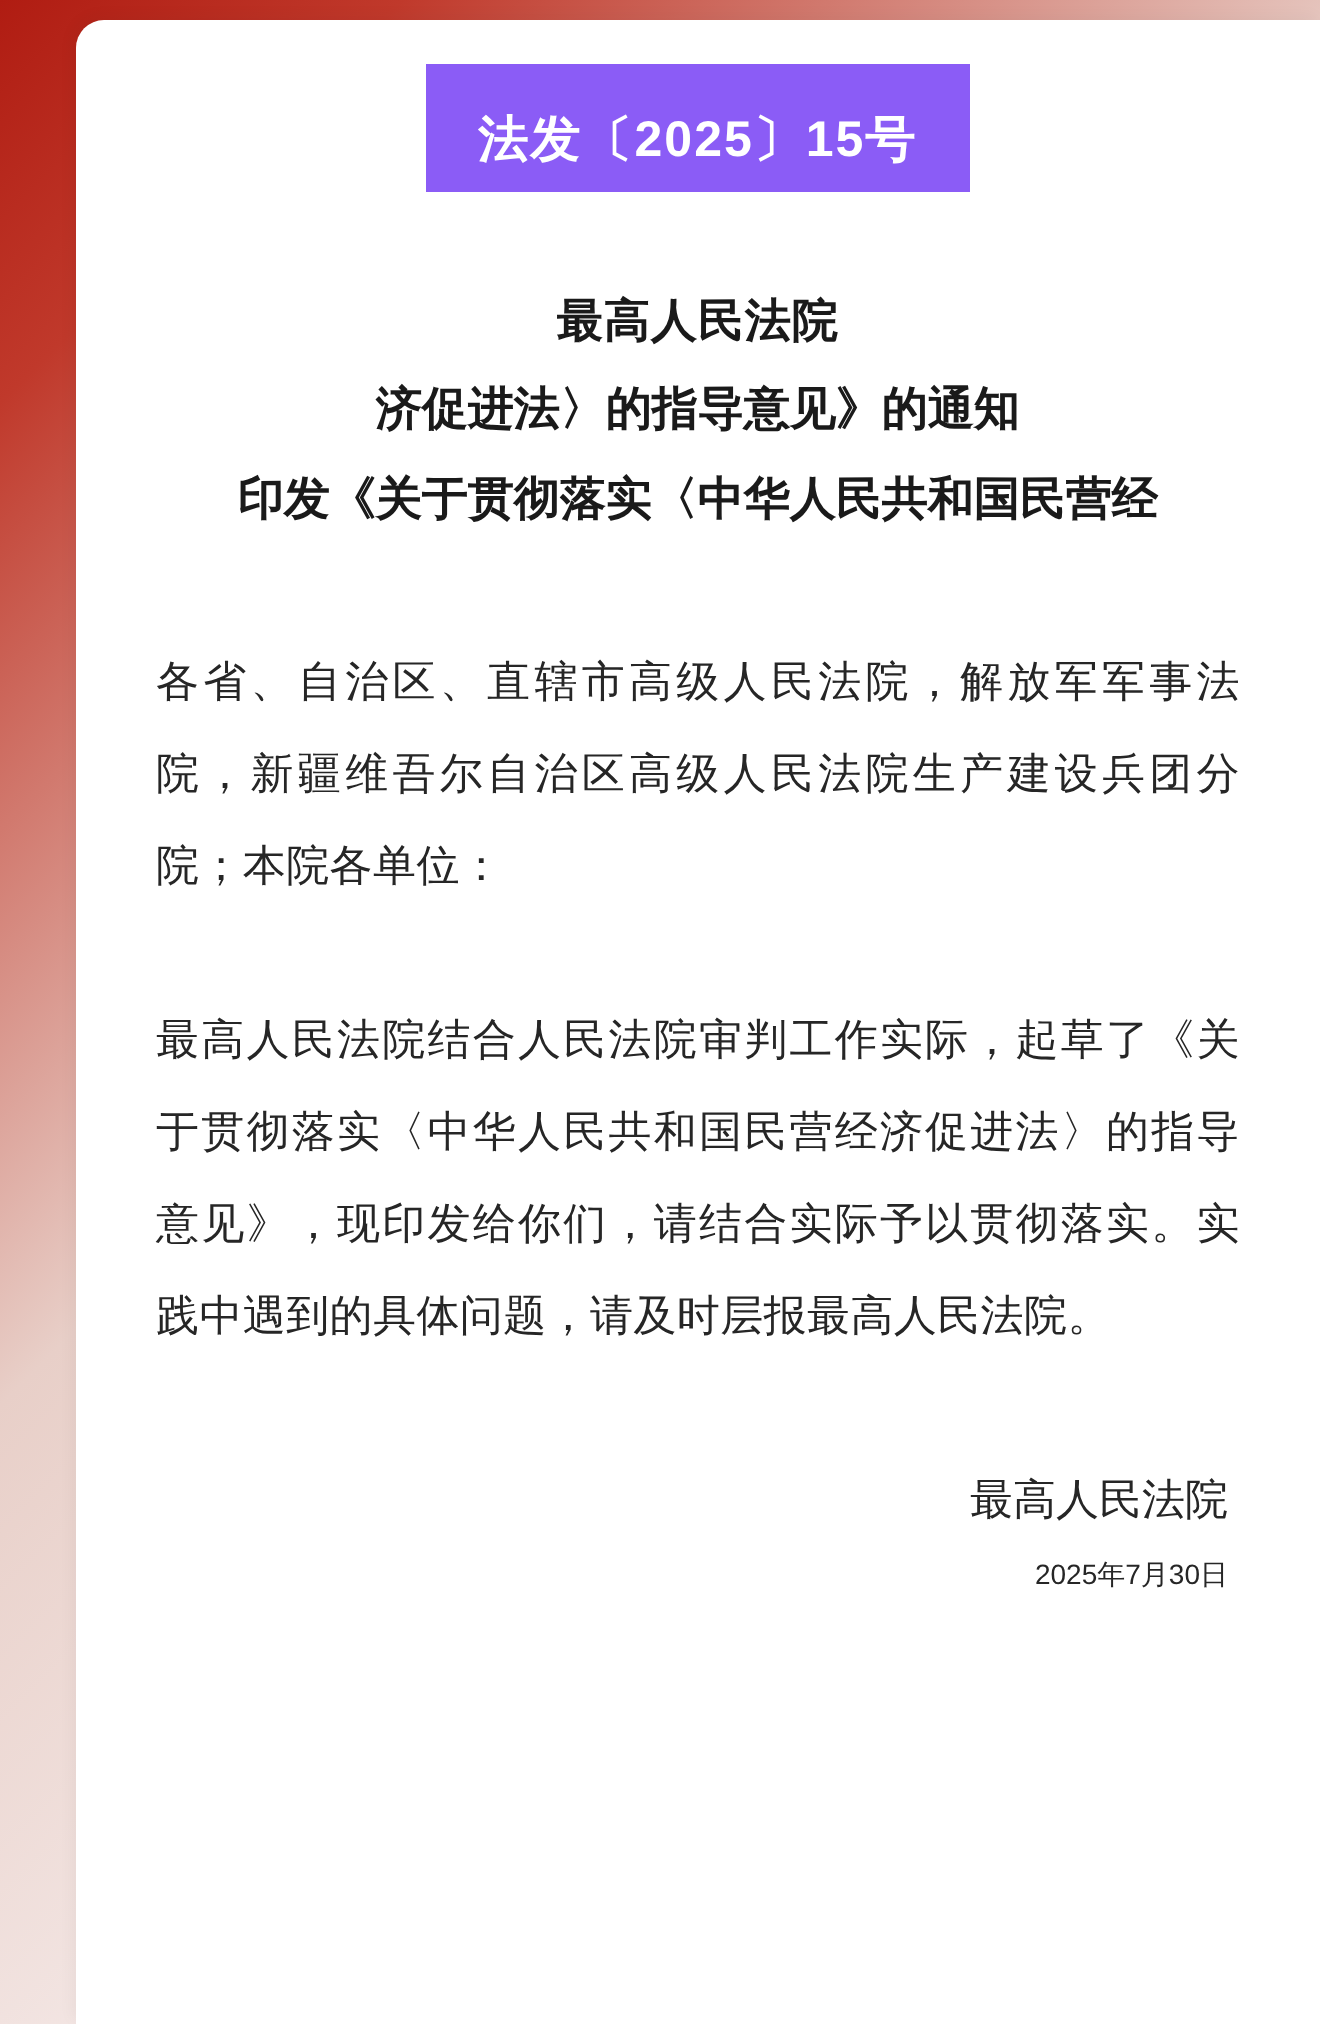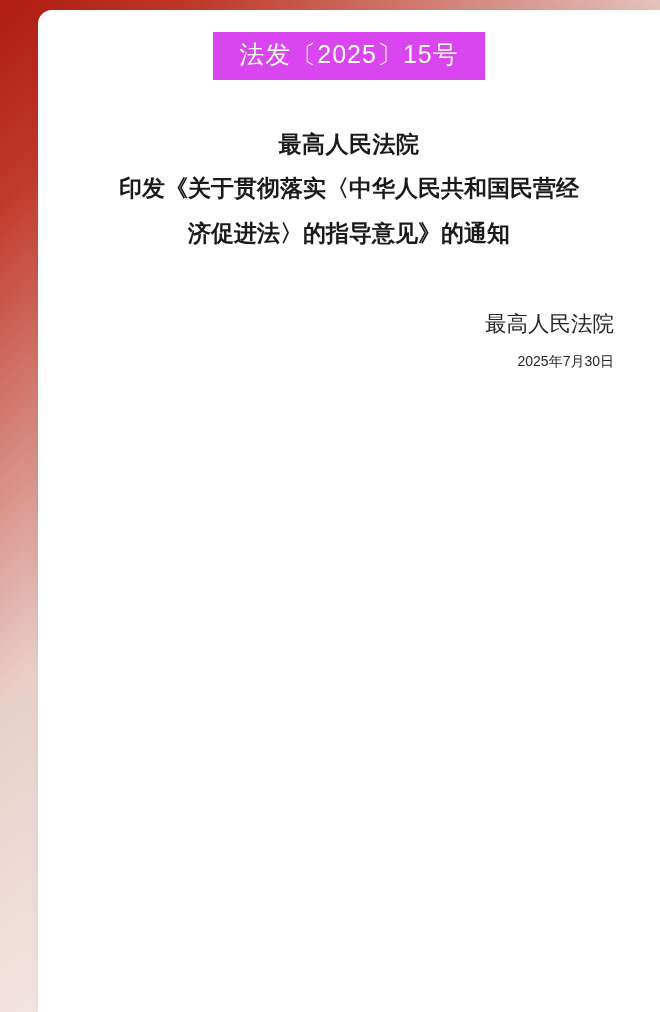--- a/index.html
+++ b/index.html
@@ -42,26 +42,26 @@
     height: 100%;
   }
 
   
   .doc-number-wrap {
     display: flex;
     justify-content: center;
     margin-top: 22px;
   }
   .doc-number {
-    background: #d946ef;
+    background: #8b5cf6;
     color: #ffffff;
     font-size: 25px;
-    font-weight: normal;
+    font-weight: bold;
     letter-spacing: 1px;
-    padding: 9px 26px 11px 26px;
+    padding: 25px 26px 11px 26px;
     line-height: 1.1;
     white-space: nowrap;
   }
 
   
   .title-block {
     margin-top: 42px;
     text-align: center;
     color: #1a1a1a;
   }
@@ -115,24 +115,28 @@
 <div class="page">
   <div class="card">
     <div class="card-inner">
 
       <div class="doc-number-wrap">
         <div class="doc-number">法发〔2025〕15号</div>
       </div>
 
       <div class="title-block">
         <div class="title-line title-line-1">最高人民法院</div>
+        <div class="title-line title-line-3">济促进法〉的指导意见》的通知</div>
         <div class="title-line title-line-2">印发《关于贯彻落实〈中华人民共和国民营经</div>
-        <div class="title-line title-line-3">济促进法〉的指导意见》的通知</div>
       </div>
 
+      <div class="body-block">
+        <div class="para">各省、自治区、直辖市高级人民法院，解放军军事法院，新疆维吾尔自治区高级人民法院生产建设兵团分院；本院各单位：</div>
+        <div class="para">最高人民法院结合人民法院审判工作实际，起草了《关于贯彻落实〈中华人民共和国民营经济促进法〉的指导意见》，现印发给你们，请结合实际予以贯彻落实。实践中遇到的具体问题，请及时层报最高人民法院。</div>
+      </div>
 
       <div class="signature">
         <div class="sig-line">最高人民法院</div>
         <div class="sig-date">2025年7月30日</div>
       </div>
 
     </div>
   </div>
 </div>
 

